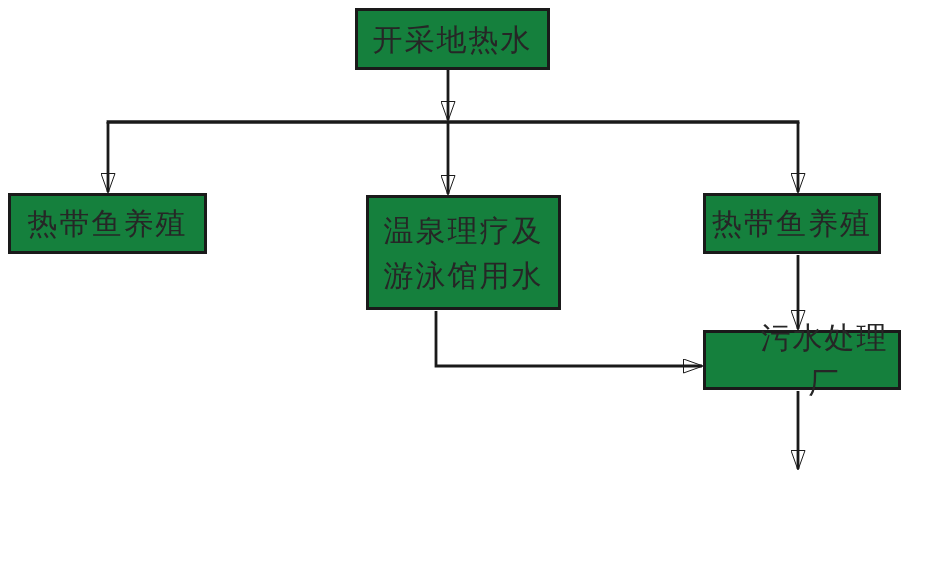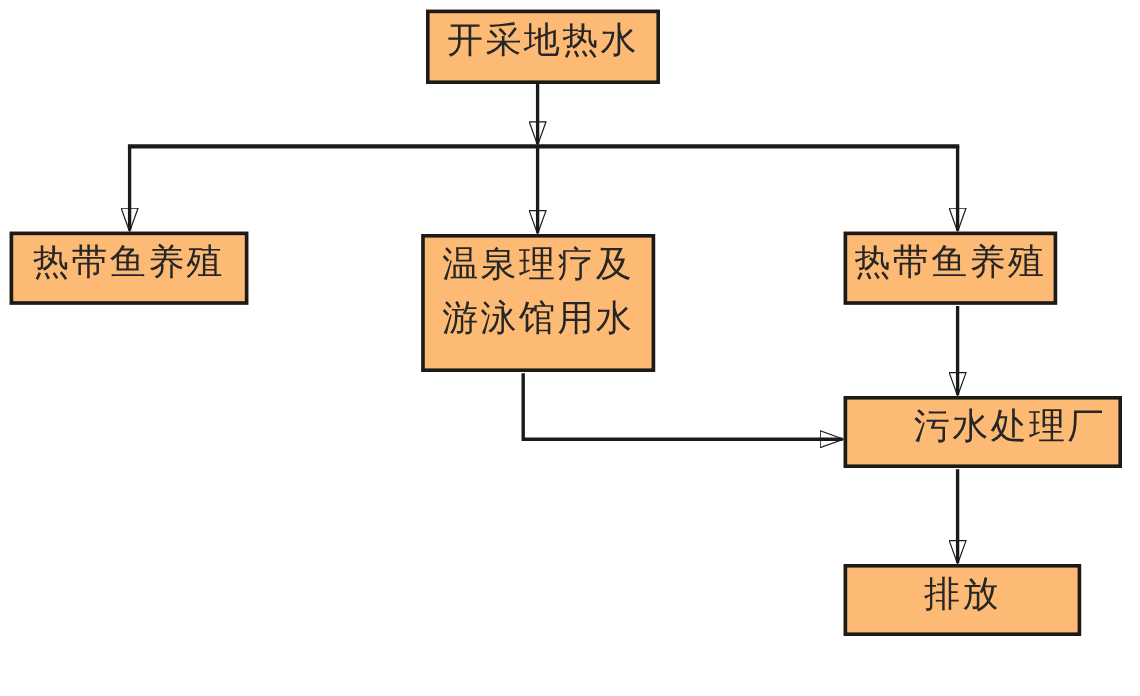--- a/index.html
+++ b/index.html
@@ -19,38 +19,38 @@
   .connectors path, .connectors line {
     stroke: #1a1a1a;
     fill: none;
   }
   .edge-v { stroke-width: 2.8px; }
   .edge-h { stroke-width: 3.6px; }
   .node {
     position: absolute;
     box-sizing: border-box;
     border: 3px solid #1a1a1a;
-    background: #fdba74;
+    background: #15803d;
     display: flex;
-    align-items: flex-start;
+    align-items: center;
     justify-content: center;
     text-align: center;
     color: #262626;
     font-size: 30px;
     letter-spacing: 2px;
   }
   .node .label {
     white-space: pre-line;
     line-height: 1.5;
   }
   .node-source    { left: 355px; top: 8px;   width: 195px; height: 62px;  }
   .node-drying    { left: 8px;   top: 193px; width: 199px; height: 61px;  }
-  .node-spa       { left: 351px; top: 195px; width: 195px; height: 115px; }
+  .node-spa       { left: 366px; top: 195px; width: 195px; height: 115px; }
   .node-fish      { left: 703px; top: 193px; width: 178px; height: 61px;  }
-  .node-sewage    { left: 703px; top: 330px; width: 232px; height: 60px; padding-left: 45px;  }
+  .node-sewage    { left: 703px; top: 330px; width: 198px; height: 60px; padding-left: 45px;  }
   .node-discharge { left: 703px; top: 470px; width: 198px; height: 60px;  }
 </style>
 </head>
 <body>
 
 <div class="stage">
 
   <svg class="connectors" viewBox="0 0 950 580" xmlns="http://www.w3.org/2000/svg">
     <defs>
       <marker id="arrow" markerUnits="userSpaceOnUse" markerWidth="20" markerHeight="15" viewBox="0 0 20 15" refX="19" refY="7.5" orient="auto">
@@ -89,17 +89,14 @@
   </div>
 
   <div class="node node-fish">
     <span class="label">热带鱼养殖</span>
   </div>
 
   <div class="node node-sewage">
     <span class="label">污水处理厂</span>
   </div>
 
-  <div class="node node-discharge">
-    <span class="label">排放</span>
-  </div>
 
 </div>
 
 </body></html>

